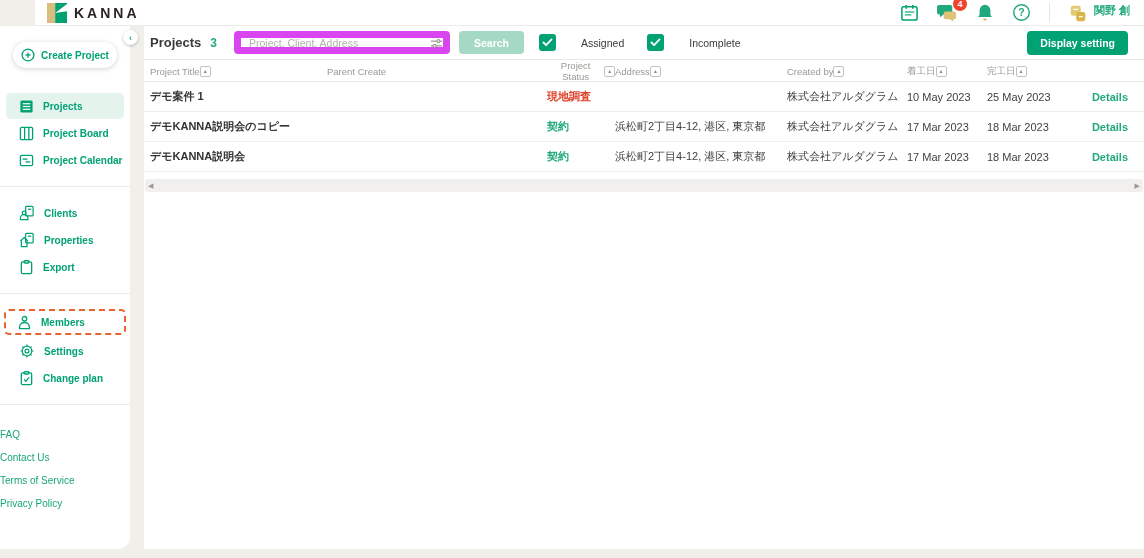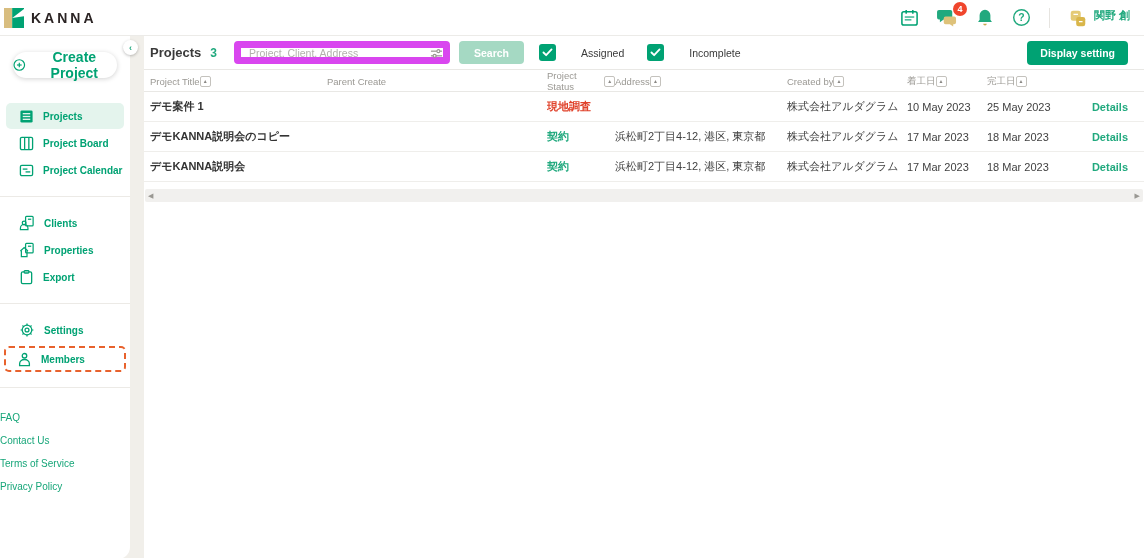--- a/index.html
+++ b/index.html
@@ -4,23 +4,24 @@
 <style>
   * { margin: 0; padding: 0; box-sizing: border-box; }
   html, body { width: 1144px; height: 558px; }
   body {
     font-family: "Liberation Sans", "DejaVu Sans", sans-serif;
     background: #f1efea;
     overflow: hidden;
     position: relative;
   }
   .topbar {
-    height: 36px; background: #ffffff; border-bottom: 1px solid #ecebe8;
+    height: 26px; background: #ffffff; border-bottom: 1px solid #ecebe8;
     display: flex; align-items: center; justify-content: space-between;
-    padding: 0 14px 0 4px;
+    padding: 0 14px 0 12px;
+    margin-left: 35px;
   }
   .brand { display: flex; align-items: center; gap: 7px; }
   .brand-name { font-size: 14px; font-weight: bold; letter-spacing: 3px; color: #2b2424; }
   .topbar-right { display: flex; align-items: center; gap: 18px; }
   .tb-icon { position: relative; display: flex; align-items: center; cursor: pointer; }
   .chat-badge {
     position: absolute; top: -6px; right: -9px; min-width: 14px; height: 14px;
     background: #f0452c; color: #fff; border-radius: 50%; font-size: 9px; font-weight: bold;
     display: flex; align-items: center; justify-content: center; padding: 0 2px;
   }
@@ -37,21 +38,21 @@
   .collapse-toggle {
     position: absolute; right: -8px; top: 4px; width: 15px; height: 15px;
     background: #fff; border-radius: 50%; box-shadow: 0 1px 3px rgba(0,0,0,0.25);
     display: flex; align-items: center; justify-content: center;
     color: #21a97e; font-size: 9px; font-weight: bold; cursor: pointer; z-index: 5;
   }
   .create-btn {
     margin: 0 auto 20px auto; width: 104px; height: 26px; background: #fff;
     border: none; border-radius: 14px; box-shadow: 0 1px 5px rgba(0,0,0,0.18);
     display: flex; align-items: center; justify-content: center; gap: 6px;
-    font-size: 14px; font-weight: bold; color: #00a273; cursor: pointer;
+    font-size: 10px; font-weight: bold; color: #00a273; cursor: pointer;
     font-family: inherit;
   }
   .nav-group { padding: 4px 0; }
   .nav-item {
     display: flex; align-items: center; gap: 9px; height: 26px;
     padding-left: 13px; margin: 1px 6px; cursor: pointer; border-radius: 5px;
   }
   .nav-item .lbl { font-size: 10px; font-weight: bold; color: #00a273; }
   .nav-item.active { background: #e4f4ed; }
   .nav-item.highlighted {
@@ -100,21 +101,21 @@
 
   .grid-row {
     display: grid;
     grid-template-columns: 177px 220px 68px 172px 120px 80px 85px 1fr;
     align-items: center; padding: 0 16px 0 6px;
   }
   .thead {
     height: 23px; border-top: 1px solid #e9e8e5; border-bottom: 1px solid #e9e8e5;
     flex-shrink: 0;
   }
-  .th { font-size: 9.5px; color: #9a9893; display: flex; align-items: center; cursor: pointer; }
+  .th { font-size: 9.5px; color: #9a9893; display: flex; align-items: center; cursor: pointer; text-align: center; }
   .sort-box {
     width: 11px; height: 11px; border: 1px solid #c4c2bd; border-radius: 2px;
     display: flex; align-items: center; justify-content: center;
     font-size: 5px; color: #8a8885;
   }
   .trow { height: 30px; border-bottom: 1px solid #efeeeb; }
   .td { font-size: 11px; color: #3f3f3f; white-space: nowrap; overflow: hidden; }
   .td-title { font-weight: bold; color: #333; }
   .td-status { font-weight: bold; }
   .td-details { text-align: right; font-weight: bold; color: #21a97e; cursor: pointer; }
@@ -264,38 +265,48 @@
             <rect x="5.5" y="0.8" width="5" height="2.4" rx="0.8" fill="#fff"></rect>
           </svg>
         </span>
         <span class="lbl">Export</span>
       </div>
     </div>
 
     <div class="side-divider"></div>
 
     <div class="nav-group">
+      <div class="nav-item highlighted">
+        <span style="display:flex;">
+          <svg width="15" height="15" viewBox="0 0 16 16" fill="none" stroke="#00a273" stroke-width="1.4">
+            <circle cx="8" cy="4" r="2.4"></circle>
+            <path d="M2.8 14.5 v-2 a5.2 4.5 0 0 1 10.4 0 v2 z"></path>
+          </svg>
+        </span>
+        <span class="lbl">Members</span>
+      </div>
       <div class="nav-item">
         <span style="display:flex;">
           <svg width="16" height="16" viewBox="0 0 18 18" fill="none" stroke="#00a273" stroke-width="1.4">
             <circle cx="9" cy="9" r="2.2"></circle>
             <path d="M9 1.8 v2.2 M9 14 v2.2 M1.8 9 h2.2 M14 9 h2.2 M3.9 3.9 l1.6 1.6 M12.5 12.5 l1.6 1.6 M14.1 3.9 l-1.6 1.6 M5.5 12.5 l-1.6 1.6"></path>
             <circle cx="9" cy="9" r="5.4"></circle>
           </svg>
         </span>
         <span class="lbl">Settings</span>
       </div>
-      <div class="nav-item highlighted">
+      <div class="nav-item">
         <span style="display:flex;">
           <svg width="15" height="15" viewBox="0 0 16 16" fill="none" stroke="#00a273" stroke-width="1.4">
-            <circle cx="8" cy="4" r="2.4"></circle>
-            <path d="M2.8 14.5 v-2 a5.2 4.5 0 0 1 10.4 0 v2 z"></path>
-          </svg>
-        </span>
-        <span class="lbl">Members</span>
+            <rect x="2.5" y="2" width="11" height="12.5" rx="1.5"></rect>
+            <rect x="5.5" y="0.8" width="5" height="2.4" rx="0.8" fill="#fff"></rect>
+            <polyline points="5.5,9 7.3,11 10.8,6.8"></polyline>
+          </svg>
+        </span>
+        <span class="lbl">Change plan</span>
       </div>
     </div>
 
     <div class="side-divider"></div>
 
     <div class="side-links">
       <a class="side-link">FAQ</a>
       <a class="side-link">Contact Us</a>
       <a class="side-link">Terms of Service</a>
       <a class="side-link">Privacy Policy</a>

